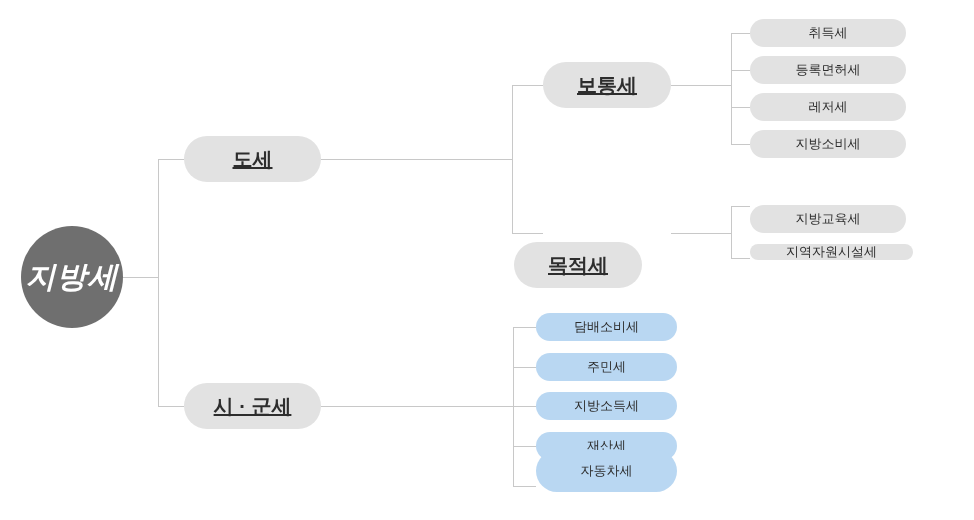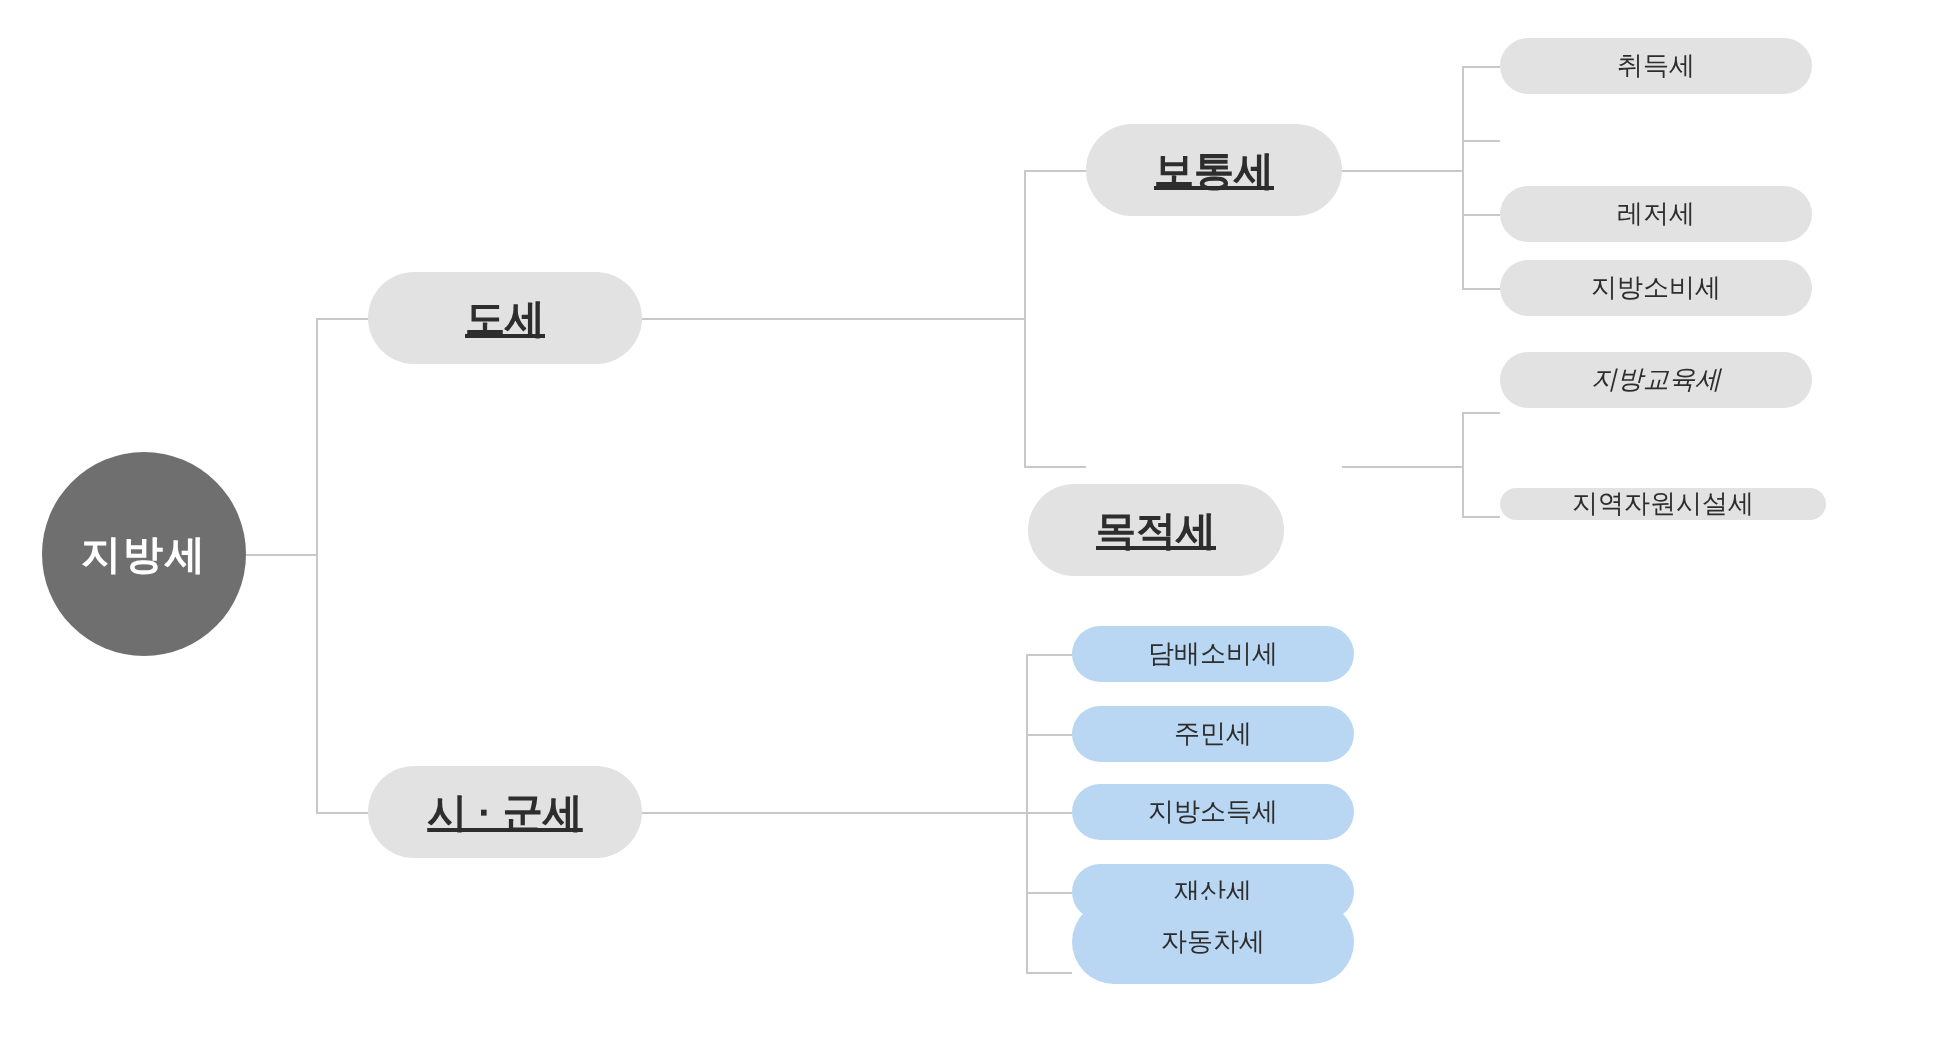--- a/index.html
+++ b/index.html
@@ -17,23 +17,24 @@
     align-items: center;
     justify-content: center;
     border-radius: 999px;
     color: var(--node-text, #2d2d2d);
     white-space: nowrap;
   }
   .node.root {
     border-radius: 50%;
     background: var(--root-fill, #6f6f6f);
     color: var(--root-text, #ffffff);
-    font-size: 20px;
+    font-size: 30px;
     font-weight: 600;
     letter-spacing: 1px;
+    font-style: italic;
   }
   .node.mid {
     background: var(--gray-fill, #e2e2e2);
     font-size: 20px;
     font-weight: 600;
     text-decoration: underline;
   }
   .node.leaf { font-size: 13px; font-weight: 500; }
   .node.leaf.gray { background: var(--gray-fill, #e2e2e2); }
   .node.leaf.blue { background: var(--blue-fill, #b9d7f2); }
@@ -78,24 +79,25 @@
 
   <div class="node root" style="left:21px; top:226px; width:102px; height:102px;">지방세</div>
 
   <div class="node mid" style="left:184px; top:136px; width:137px; height:46px;">도세</div>
   <div class="node mid" style="left:184px; top:383px; width:137px; height:46px;">시 · 군세</div>
 
   <div class="node mid" style="left:543px; top:62px; width:128px; height:46px;">보통세</div>
   <div class="node mid" style="left:514px; top:210px; width:128px; height:46px;margin-top:32px;">목적세</div>
 
   <div class="node leaf gray" style="left:750px; top:19px; width:156px; height:28px;">취득세</div>
+  <div class="node leaf gray" style="left:750px; top:56px; width:156px; height:28px;">등록면허세</div>
   <div class="node leaf gray" style="left:750px; top:93px; width:156px; height:28px;">레저세</div>
   <div class="node leaf gray" style="left:750px; top:130px; width:156px; height:28px;">지방소비세</div>
 
-  <div class="node leaf gray" style="left:750px; top:176px; width:156px; height:28px;font-style:italic;">지방교육세</div>
+  <div class="node leaf gray" style="left:750px; top:205px; width:156px; height:28px;">지방교육세</div>
   <div class="node leaf gray" style="left:750px; top:244px; width:163px; height:16px;">지역자원시설세</div>
 
   <div class="node leaf blue" style="left:536px; top:313px; width:141px; height:28px;">담배소비세</div>
   <div class="node leaf blue" style="left:536px; top:353px; width:141px; height:28px;text-align:center;">주민세</div>
   <div class="node leaf blue" style="left:536px; top:392px; width:141px; height:28px;">지방소득세</div>
   <div class="node leaf blue" style="left:536px; top:432px; width:141px; height:28px;">재산세</div>
   <div class="node leaf blue" style="left:536px; top:450px; width:141px; height:42px;text-align:right;">자동차세</div>
 
 </div>
 

